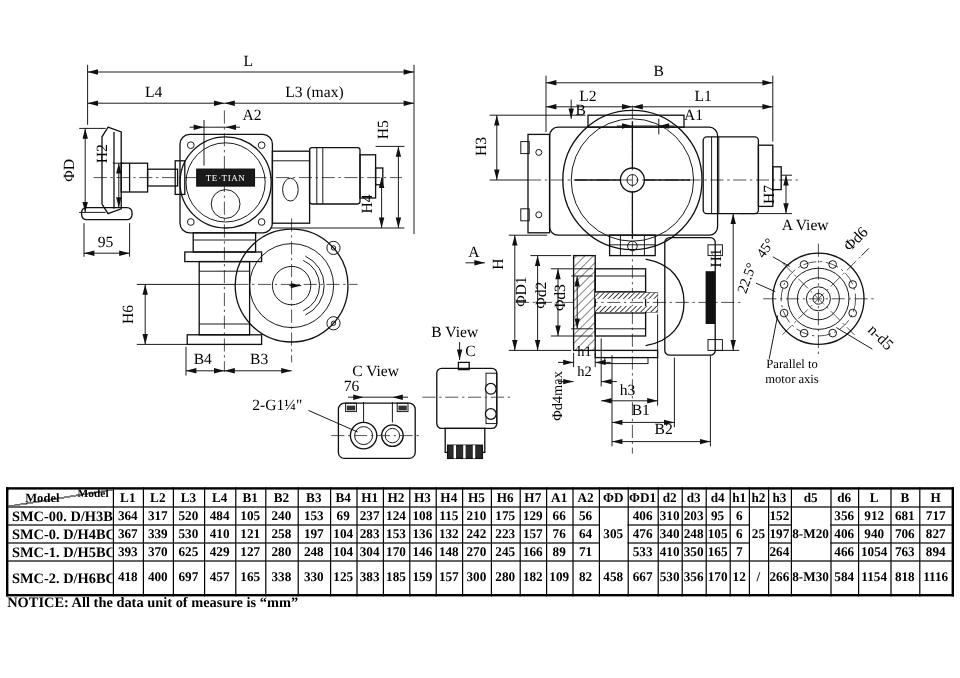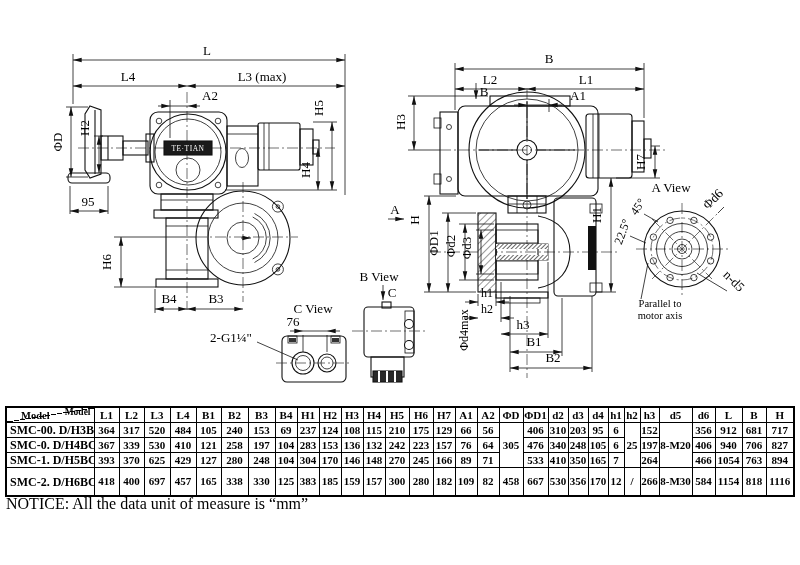--- a/index.html
+++ b/index.html
@@ -9,21 +9,21 @@
   .t{font-size:13px;}
   .ts{font-size:10.5px;}
   .tm{font-size:12px;}
   .np{font-size:7.5px;fill:#fff;letter-spacing:.5px;}
   .obj{stroke:#111;stroke-width:1.1;fill:none;}
   .obj2{stroke:#111;stroke-width:.8;fill:none;}
   .dim{stroke:#111;stroke-width:.8;fill:none;}
   .cl{stroke:#333;stroke-width:.7;stroke-dasharray:11 3 2 3;fill:none;}
   .ttl{position:absolute;left:5px;top:388px;font-weight:bold;font-size:14px;color:#000;
        white-space:nowrap;}
-  .ntc{position:absolute;left:6px;top:495px;font-weight:normal;font-size:16px;color:#000;}
+  .ntc{position:absolute;left:6px;top:495px;font-weight:bold;font-size:12px;color:#000;}
   table.dims{position:absolute;left:5px;top:406px;border-collapse:collapse;table-layout:fixed;
        width:789px;border:2px solid #000;}
   table.dims td{border:1px solid #000;font-family:"Liberation Serif",serif;font-weight:bold;
        font-size:11px;line-height:1;text-align:center;padding:0;height:14px;
        white-space:nowrap;overflow:hidden;color:#000;}
   table.dims td.model{text-align:left;padding-left:3px;font-size:12px;}
   table.dims tr:last-child td{height:27px;}
   table.dims td.corner{position:relative;
        background:linear-gradient(to bottom right,transparent 48.5%,#000 48.5%,#000 51.5%,transparent 51.5%);}
   td.corner .c-top{position:absolute;top:0px;right:3px;font-size:9.5px;}

